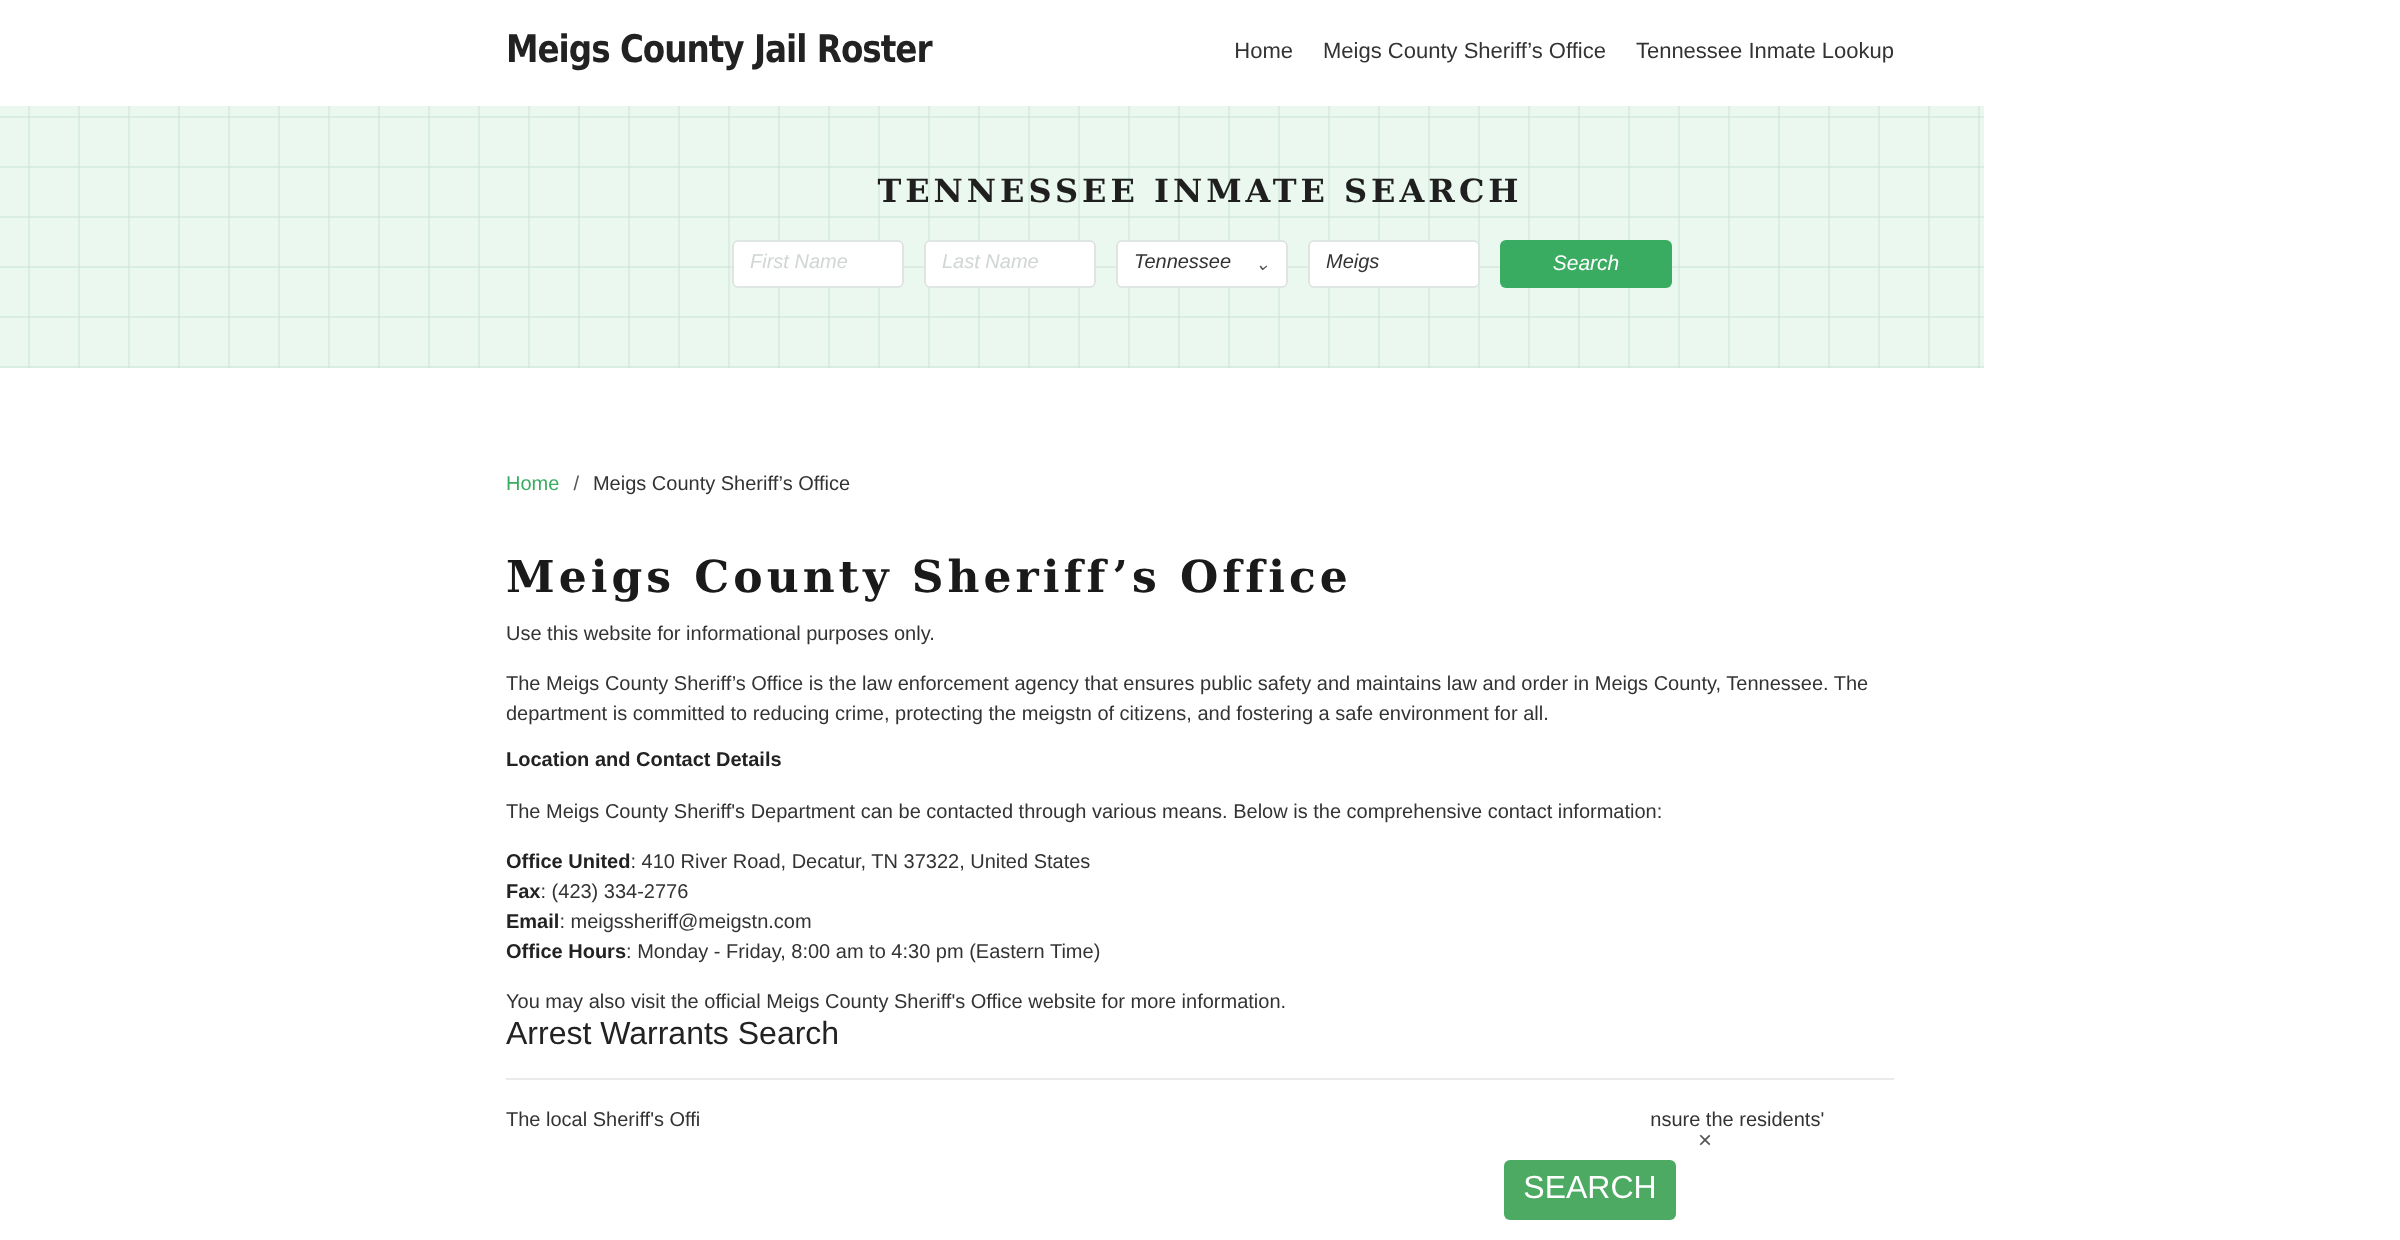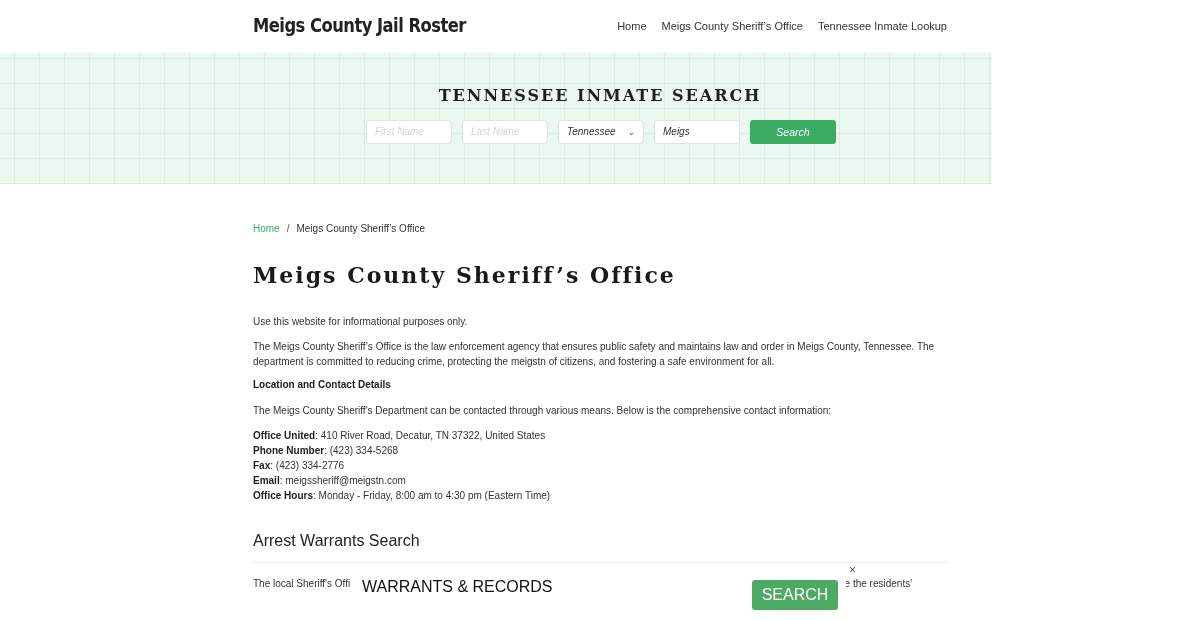--- a/index.html
+++ b/index.html
@@ -17,35 +17,35 @@
         linear-gradient(to bottom, rgba(200,225,210,0.45) 1px, transparent 1px);
       background-size: 25px 25px; background-position: 14px 5px; }
     .banner-title { position: absolute; left: 0; width: 1200px; top: 33px; text-align: center; font-family: "DejaVu Serif", serif; font-weight: bold; font-size: 16px; letter-spacing: 2px; color: #1f1f1f; }
     .search-row { position: absolute; top: 67px; left: 366px; display: flex; gap: 10px; font-style: italic; }
     .field { width: 86px; height: 24px; background: #fff; border: 1px solid #dfe6e2; border-radius: 3px; font-size: 10px; color: #333; padding: 0 8px; line-height: 22px; font-family: "Liberation Sans", sans-serif; }
     .field.placeholder { color: #d0d6d3; }
     .select { display: flex; justify-content: space-between; align-items: center; }
     .select .chev { font-size: 9px; color: #555; }
     .search-btn { width: 86px; height: 24px; background: #3aac62; color: #fff; border-radius: 3px; font-size: 10.5px; text-align: center; line-height: 24px; }
 
-    .content { position: absolute; left: 253px; top: 223px; width: 694px; }
+    .content { position: absolute; left: 253px; top: 237px; width: 694px; }
     .breadcrumb { font-size: 10px; color: #333; }
     .breadcrumb .home { color: #3aac62; }
     .breadcrumb .sep { margin: 0 7px; color: #555; }
     h1 { font-family: "DejaVu Serif", serif; font-weight: bold; font-size: 22px; letter-spacing: 2px; color: #1a1a1a; margin-top: 28px; }
     p { font-size: 10px; line-height: 15px; color: #333; }
-    .p1 { margin-top: 26px; }
+    .p1 { margin-top: 8px; }
     .p2 { margin-top: 10px; }
     .cta { margin-top: 10px; display: block; color: #2e9ac9; font-weight: bold; font-size: 10px; text-decoration: none; }
     .loc { margin-top: 10px; font-weight: bold; font-size: 10px; color: #222; }
     .p3 { margin-top: 13px; }
     .contacts { margin-top: 10px; font-size: 10px; line-height: 15px; color: #333; }
     .contacts b { color: #222; }
     .p4 { margin-top: 10px; }
-    h2 { font-family: "Liberation Sans", sans-serif; font-weight: normal; font-size: 16px; color: #222; margin-top: 29px; }
+    h2 { font-family: "Liberation Sans", sans-serif; font-weight: normal; font-size: 16px; color: #222; margin-top: 0; }
     .divider { height: 1px; background: #eaeaea; margin-top: 12px; }
     .p5 { margin-top: 13px; white-space: nowrap; }
 
     .ad { position: absolute; left: 352px; top: 575px; width: 494px; height: 45px; background: #fff; }
     .ad-text { position: absolute; left: 10px; top: 2px; font-family: "Liberation Sans", sans-serif; font-size: 16px; line-height: 19px; color: #111; font-weight: 500; }
     .ad-btn { position: absolute; left: 400px; top: 5px; width: 86px; height: 30px; background: #4caa62; color: #fff; font-size: 16px; text-align: center; line-height: 30px; border-radius: 3px; }
     .ad-close { position: absolute; left: 849px; top: 563px; font-size: 12px; color: #555; }
   </style>
 </head>
 <body>
@@ -77,29 +77,28 @@
   <div class="breadcrumb">
     <span class="home">Home</span><span class="sep">/</span><span>Meigs County Sheriff’s Office</span>
   </div>
   <h1>Meigs County Sheriff’s Office</h1>
   <p class="p1">Use this website for informational purposes only.</p>
   <p class="p2">The Meigs County Sheriff’s Office is the law enforcement agency that ensures public safety and maintains law and order in Meigs County, Tennessee. The department is committed to reducing crime, protecting the meigstn of citizens, and fostering a safe environment for all.</p>
   <div class="loc">Location and Contact Details</div>
   <p class="p3">The Meigs County Sheriff's Department can be contacted through various means. Below is the comprehensive contact information:</p>
   <div class="contacts">
     <div><b>Office United</b>: <span>410 River Road, Decatur, TN 37322, United States</span></div>
-    <div><b>Phone Number</b>: <span>(423) 334-5268</span></div>
     <div><b>Fax</b>: <span>(423) 334-2776</span></div>
     <div><b>Email</b>: <span>meigssheriff@meigstn.com</span></div>
     <div><b>Office Hours</b>: <span>Monday - Friday, 8:00 am to 4:30 pm (Eastern Time)</span></div>
   </div>
+  <p class="p4">You may also visit the official Meigs County Sheriff's Office website for more information.</p>
   <h2>Arrest Warrants Search</h2>
   <div class="divider"></div>
   <p class="p5"><span>The local Sheriff's Offi</span><span style="display:inline-block;width:475px"></span><span>nsure the residents'</span></p>
 </div>
 
 <div class="ad">
   <div class="ad-text">
-    <div>WARRANTS &amp; RECORDS</div>
   </div>
   <div class="ad-btn">SEARCH</div>
 </div>
 <div class="ad-close">×</div>
 
 </body></html>

